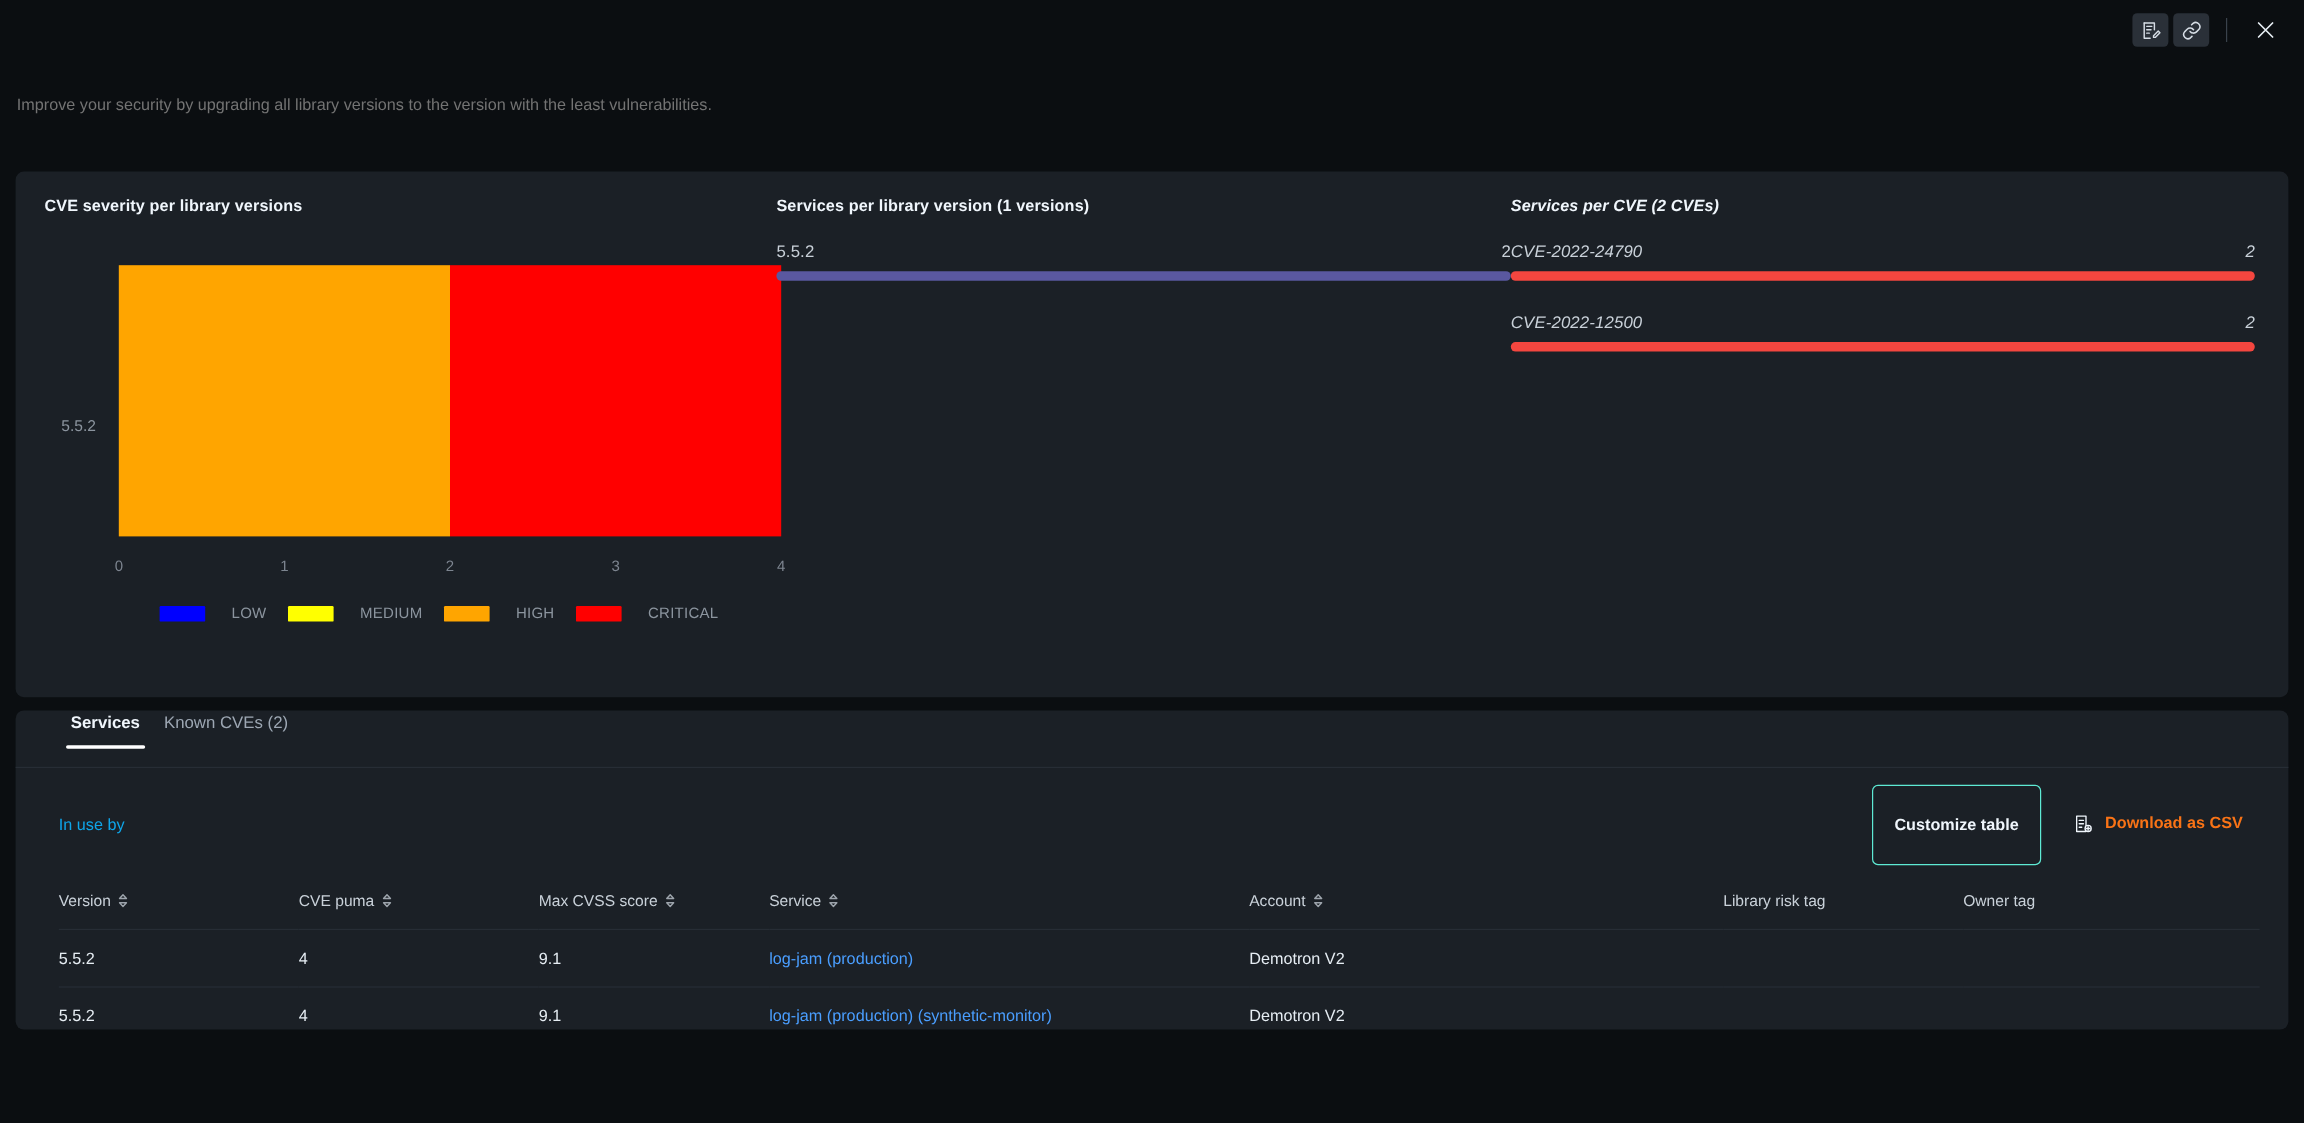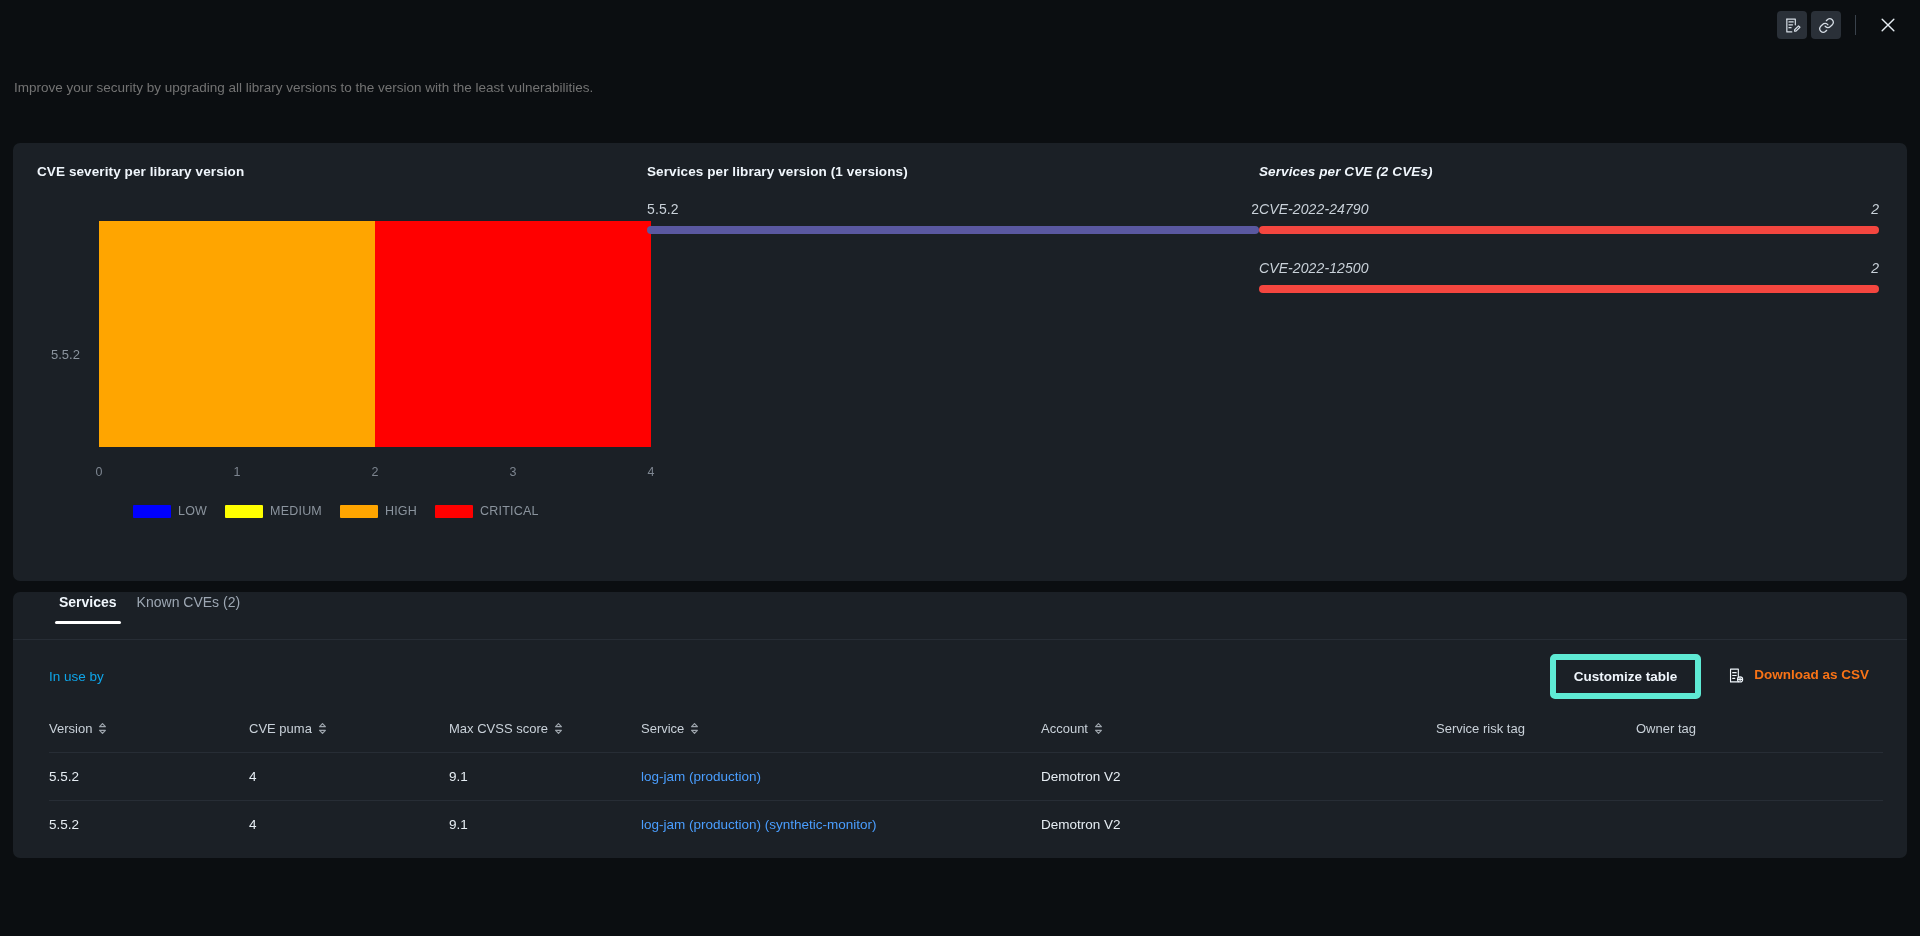--- a/index.html
+++ b/index.html
@@ -131,21 +131,21 @@
     top: 12px;
   }
   .legend {
     position: absolute;
     left: 96px;
     top: 283px;
     display: flex;
     align-items: center;
     gap: 6px;
   }
-  .legend-item { display: flex; align-items: center; gap: 7px; margin-right: 12px; }
+  .legend-item { display: flex; align-items: center; gap: 22px; margin-right: 12px; }
   .legend-swatch { width: 38px; height: 13px; border-radius: 1px; }
   .legend-label { font-size: 12.5px; color: #8b949e; letter-spacing: .2px; }
 
   
   .hbar-list { margin-top: 22px; }
   .hbar-row { margin-bottom: 26px; }
   .hbar-head {
     display: flex;
     justify-content: space-between;
     align-items: baseline;
@@ -196,27 +196,27 @@
   
   .table-toolbar {
     display: flex;
     align-items: center;
     justify-content: space-between;
     padding: 14px 28px 6px 36px;
   }
   .in-use-by { font-size: 13.5px; font-weight: 400; color: #0ea5e9; }
   .toolbar-right { display: flex; align-items: center; gap: 26px; }
   .btn-outline {
-    border: 6px solid #5eead4;
+    border: 1px solid #5eead4;
     border-radius: 5px;
     background: transparent;
     color: #f0f6fc;
     font-size: 13.5px;
     font-weight: 700;
-    padding: 9px 18px;
+    padding: 25px 18px;
     cursor: pointer;
     font-family: "Liberation Sans", sans-serif;
   }
   .btn-plain {
     display: flex;
     align-items: flex-start;
     gap: 10px;
     color: #f97316;
     font-size: 13.5px;
     font-weight: 700;
@@ -289,21 +289,21 @@
 </div>
 
 <div class="page-head">
   <div class="page-sub">Improve your security by upgrading all library versions to the version with the least vulnerabilities.</div>
 </div>
 
 <div class="panel" id="charts-panel">
   <div class="charts-grid">
 
     <div class="chart-col col-a">
-      <div class="chart-title">CVE severity per library version</div>
+      <div class="chart-title">CVE severity per library versions</div>
       <div class="sev-chart">
         <div class="sev-ylabel">5.5.2</div>
         <div class="sev-plot">
           <div class="sev-bar">
               <div class="sev-seg" style="width: 50%; background: rgb(255, 165, 0);"></div>
               <div class="sev-seg" style="width: 50%; background: rgb(255, 0, 0);"></div>
             </div>
         </div>
         <div class="sev-axis">
             <div class="sev-tick" style="left: 0%;">0</div>
@@ -443,21 +443,21 @@
                 </svg></span>
             </span></th>
           <th><span class="th-inner">
               <span>Account</span>
               <span class="sort-ico"><svg width="9" height="13" viewBox="0 0 10 14" fill="none" stroke="#c9d1d9" stroke-width="1.3" stroke-linecap="round" stroke-linejoin="round">
                   <path d="M5 1.5L8.2 5H1.8z"></path>
                   <path d="M5 12.5L1.8 9h6.4z"></path>
                 </svg></span>
             </span></th>
           <th><span class="th-inner">
-              <span>Service risk tag</span>
+              <span>Library risk tag</span>
             </span></th>
           <th><span class="th-inner">
               <span>Owner tag</span>
             </span></th>
         </tr>
       </thead>
     <tbody id="table-body">
         <tr>
           <td>5.5.2</td>
           <td>4</td>

